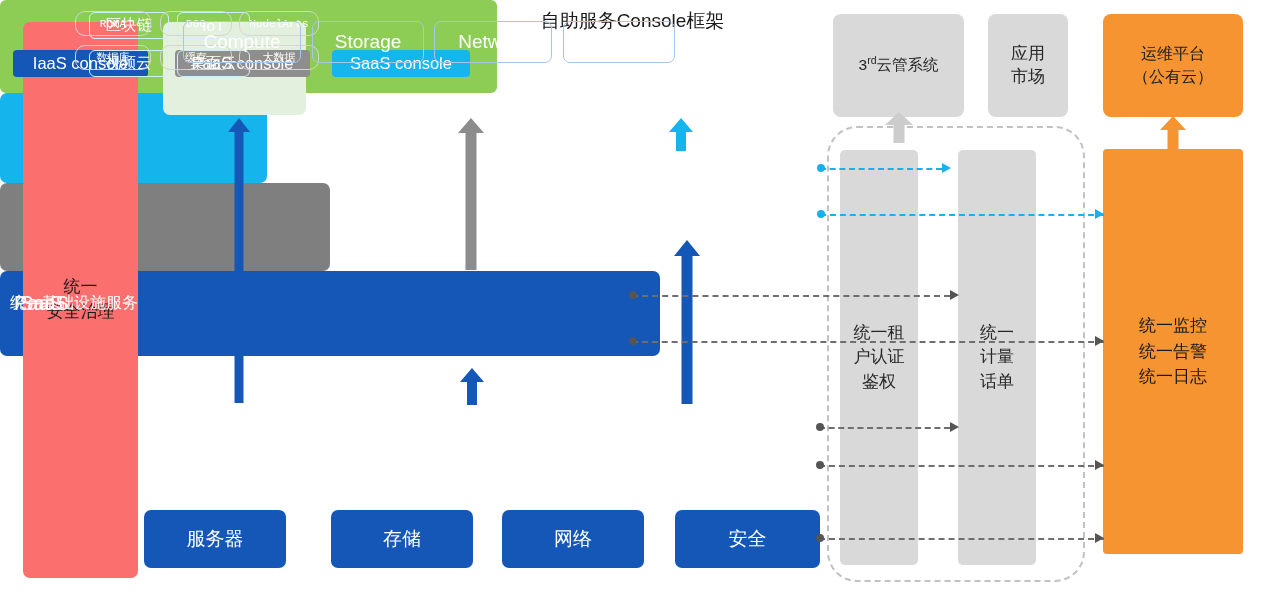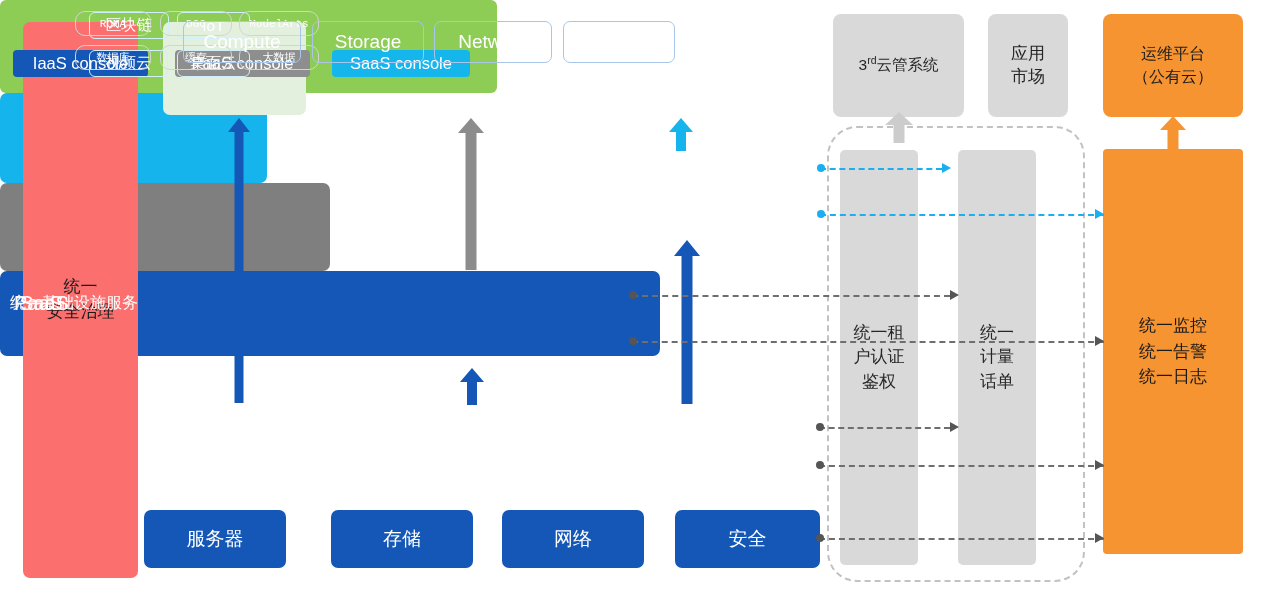--- a/index.html
+++ b/index.html
@@ -205,20 +205,21 @@
 <body>
 
 <div id="stage">
 
   <div class="box security-col ml">统一
 安全治理</div>
 
   <div class="box api-gw">API网关</div>
 
   <div class="console-frame">
+    <div class="console-title">自助服务Console框架</div>
     <div class="console-chip chip-iaas">IaaS console</div>
     <div class="console-chip chip-paas">PaaS console</div>
     <div class="console-chip chip-saas">SaaS console</div>
   </div>
 
   <div class="box third-cloud">
     <span><span>3</span><span class="sup">rd</span><span>云管系统</span></span>
   </div>
 
   <div class="box app-market ml">应用

